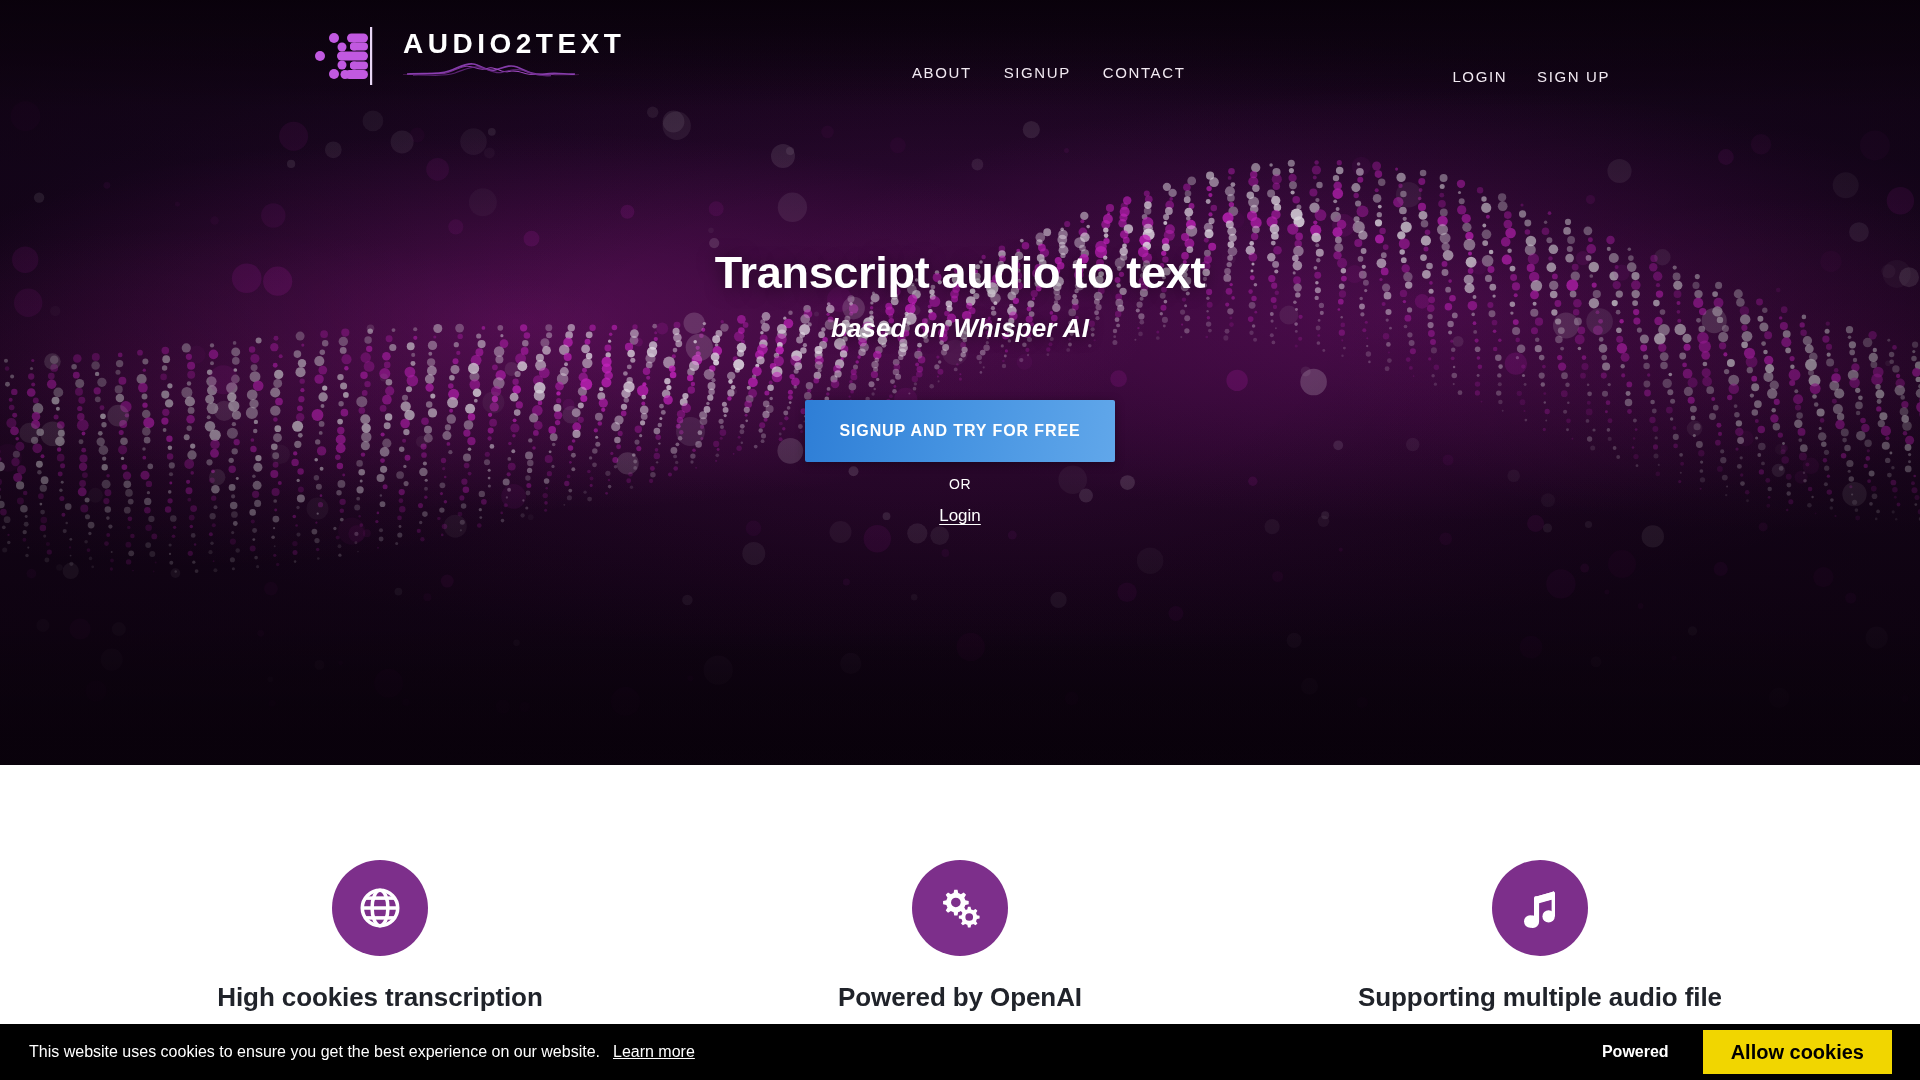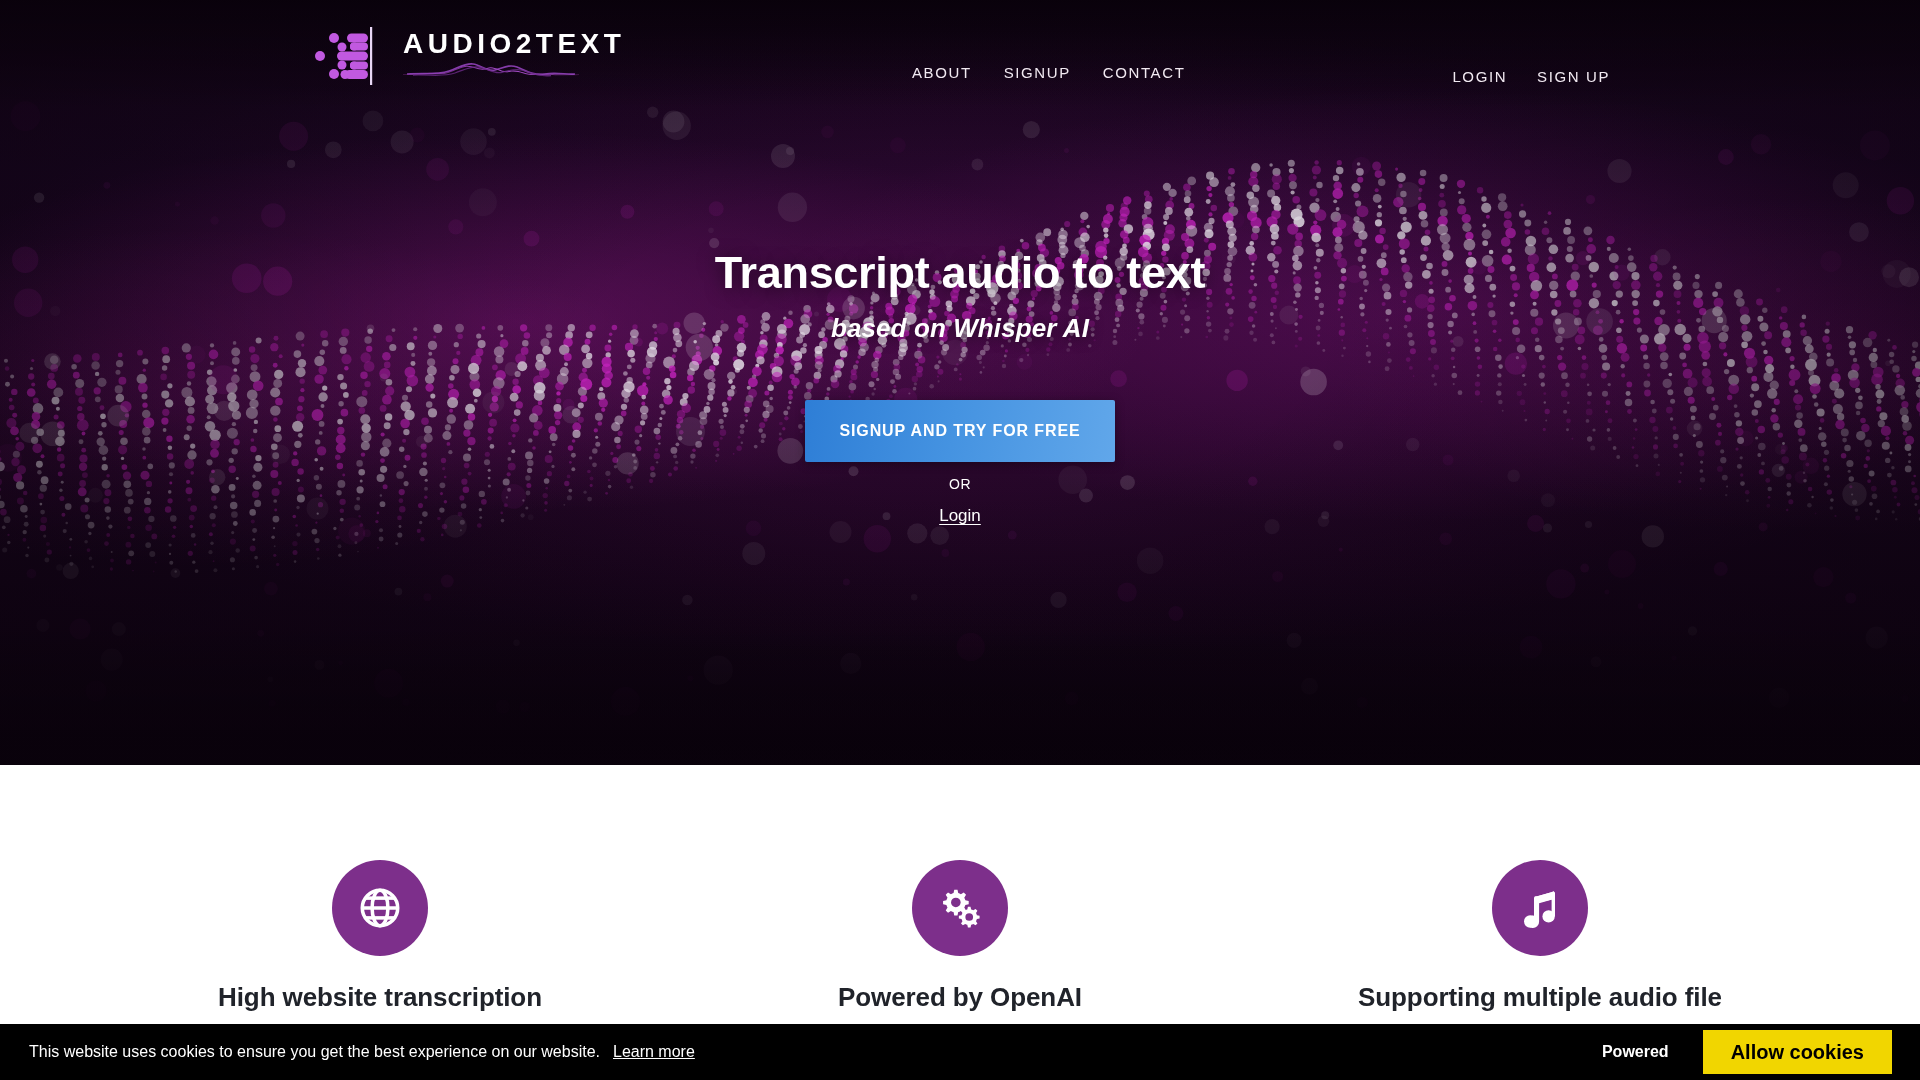--- a/index.html
+++ b/index.html
@@ -2960,21 +2960,21 @@
         <svg width="50" height="50" viewBox="0 0 48 48">
           <g fill="none" stroke="#ffffff" stroke-width="3.4">
             <circle cx="24" cy="24" r="17"></circle>
             <ellipse cx="24" cy="24" rx="7.6" ry="17"></ellipse>
             <line x1="7" y1="24" x2="41" y2="24"></line>
             <path d="M10.5 14.5 H37.5"></path>
             <path d="M10.5 33.5 H37.5"></path>
           </g>
         </svg>
       </div>
-      <div class="feature-title">High website transcription</div>
+      <div class="feature-title">High cookies transcription</div>
     </div>
 
     <div class="feature">
       <div class="feature-icon">
         <svg width="50" height="50" viewBox="0 0 48 48">
           <g fill="#ffffff">
             <path d="M18.5 6.5 l3.1 0 0.7 3.2 a8.6 8.6 0 0 1 2.5 1.05 l2.8-1.7 2.2 2.2 -1.7 2.8 a8.6 8.6 0 0 1 1.05 2.5 l3.2 0.7 0 3.1 -3.2 0.7 a8.6 8.6 0 0 1 -1.05 2.5 l1.7 2.8 -2.2 2.2 -2.8-1.7 a8.6 8.6 0 0 1 -2.5 1.05 l-0.7 3.2 -3.1 0 -0.7-3.2 a8.6 8.6 0 0 1 -2.5-1.05 l-2.8 1.7 -2.2-2.2 1.7-2.8 a8.6 8.6 0 0 1 -1.05-2.5 l-3.2-0.7 0-3.1 3.2-0.7 a8.6 8.6 0 0 1 1.05-2.5 l-1.7-2.8 2.2-2.2 2.8 1.7 a8.6 8.6 0 0 1 2.5-1.05 z"></path>
             <circle cx="20" cy="18.7" r="4.6" fill="#7d2f8b"></circle>
             <path d="M31.6 22.8 l2.5 0 0.6 2.6 a7 7 0 0 1 2 0.85 l2.25-1.38 1.78 1.78 -1.38 2.25 a7 7 0 0 1 0.85 2 l2.6 0.6 0 2.5 -2.6 0.6 a7 7 0 0 1 -0.85 2 l1.38 2.25 -1.78 1.78 -2.25-1.38 a7 7 0 0 1 -2 0.85 l-0.6 2.6 -2.5 0 -0.6-2.6 a7 7 0 0 1 -2-0.85 l-2.25 1.38 -1.78-1.78 1.38-2.25 a7 7 0 0 1 -0.85-2 l-2.6-0.6 0-2.5 2.6-0.6 a7 7 0 0 1 0.85-2 l-1.38-2.25 1.78-1.78 2.25 1.38 a7 7 0 0 1 2-0.85 z"></path>
             <circle cx="32.85" cy="32.65" r="3.7" fill="#7d2f8b"></circle>

